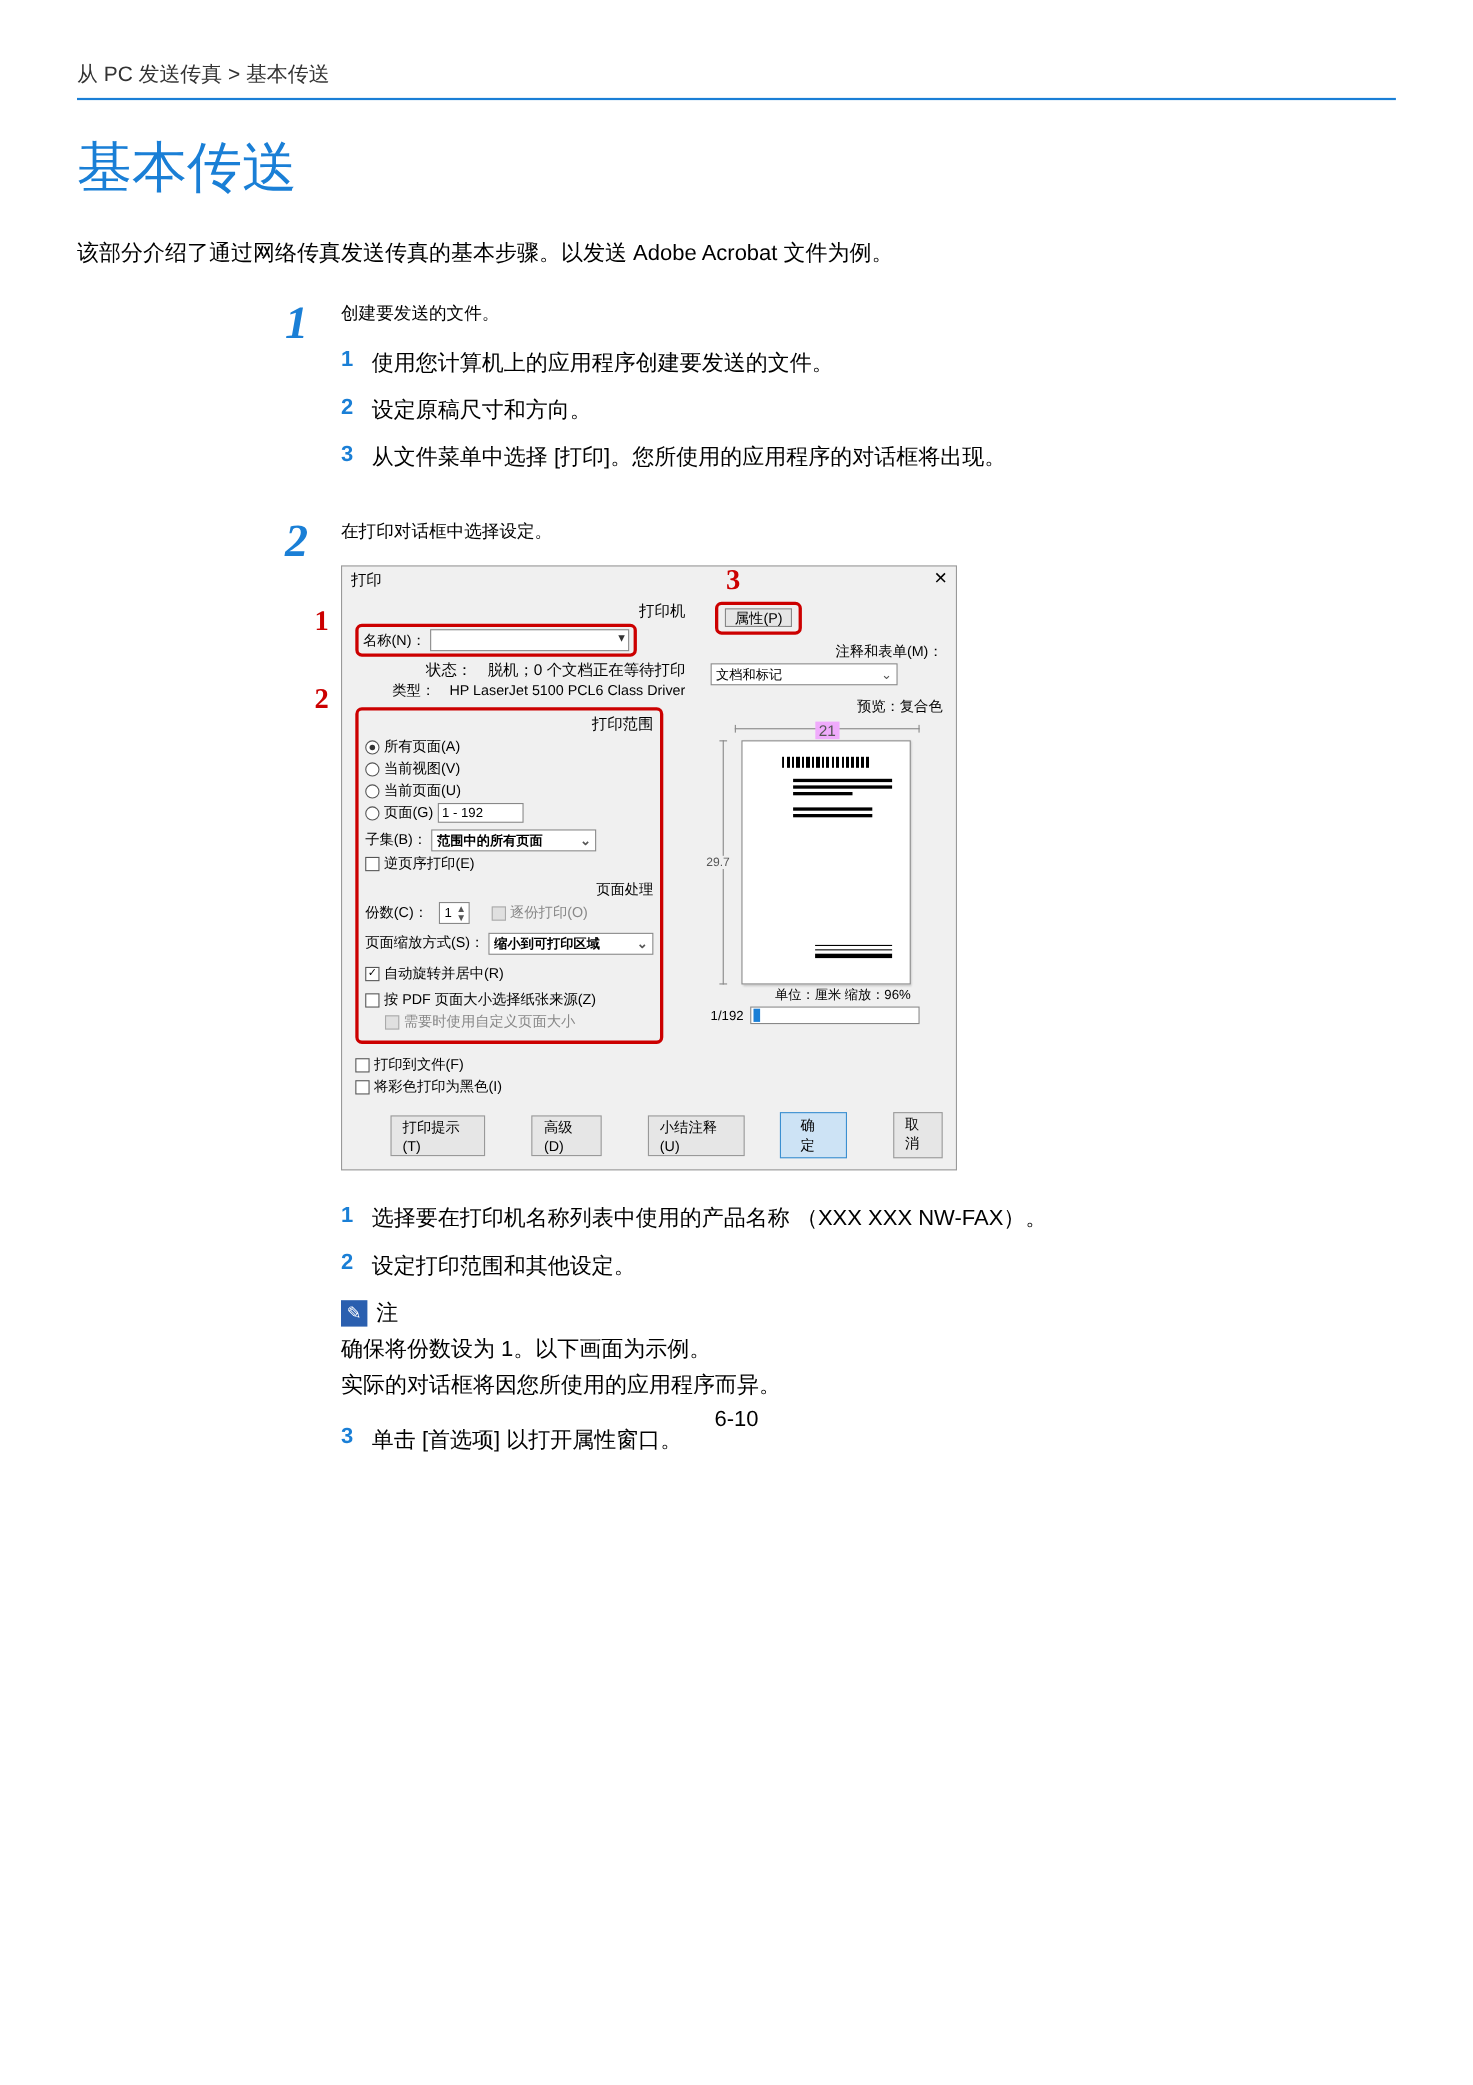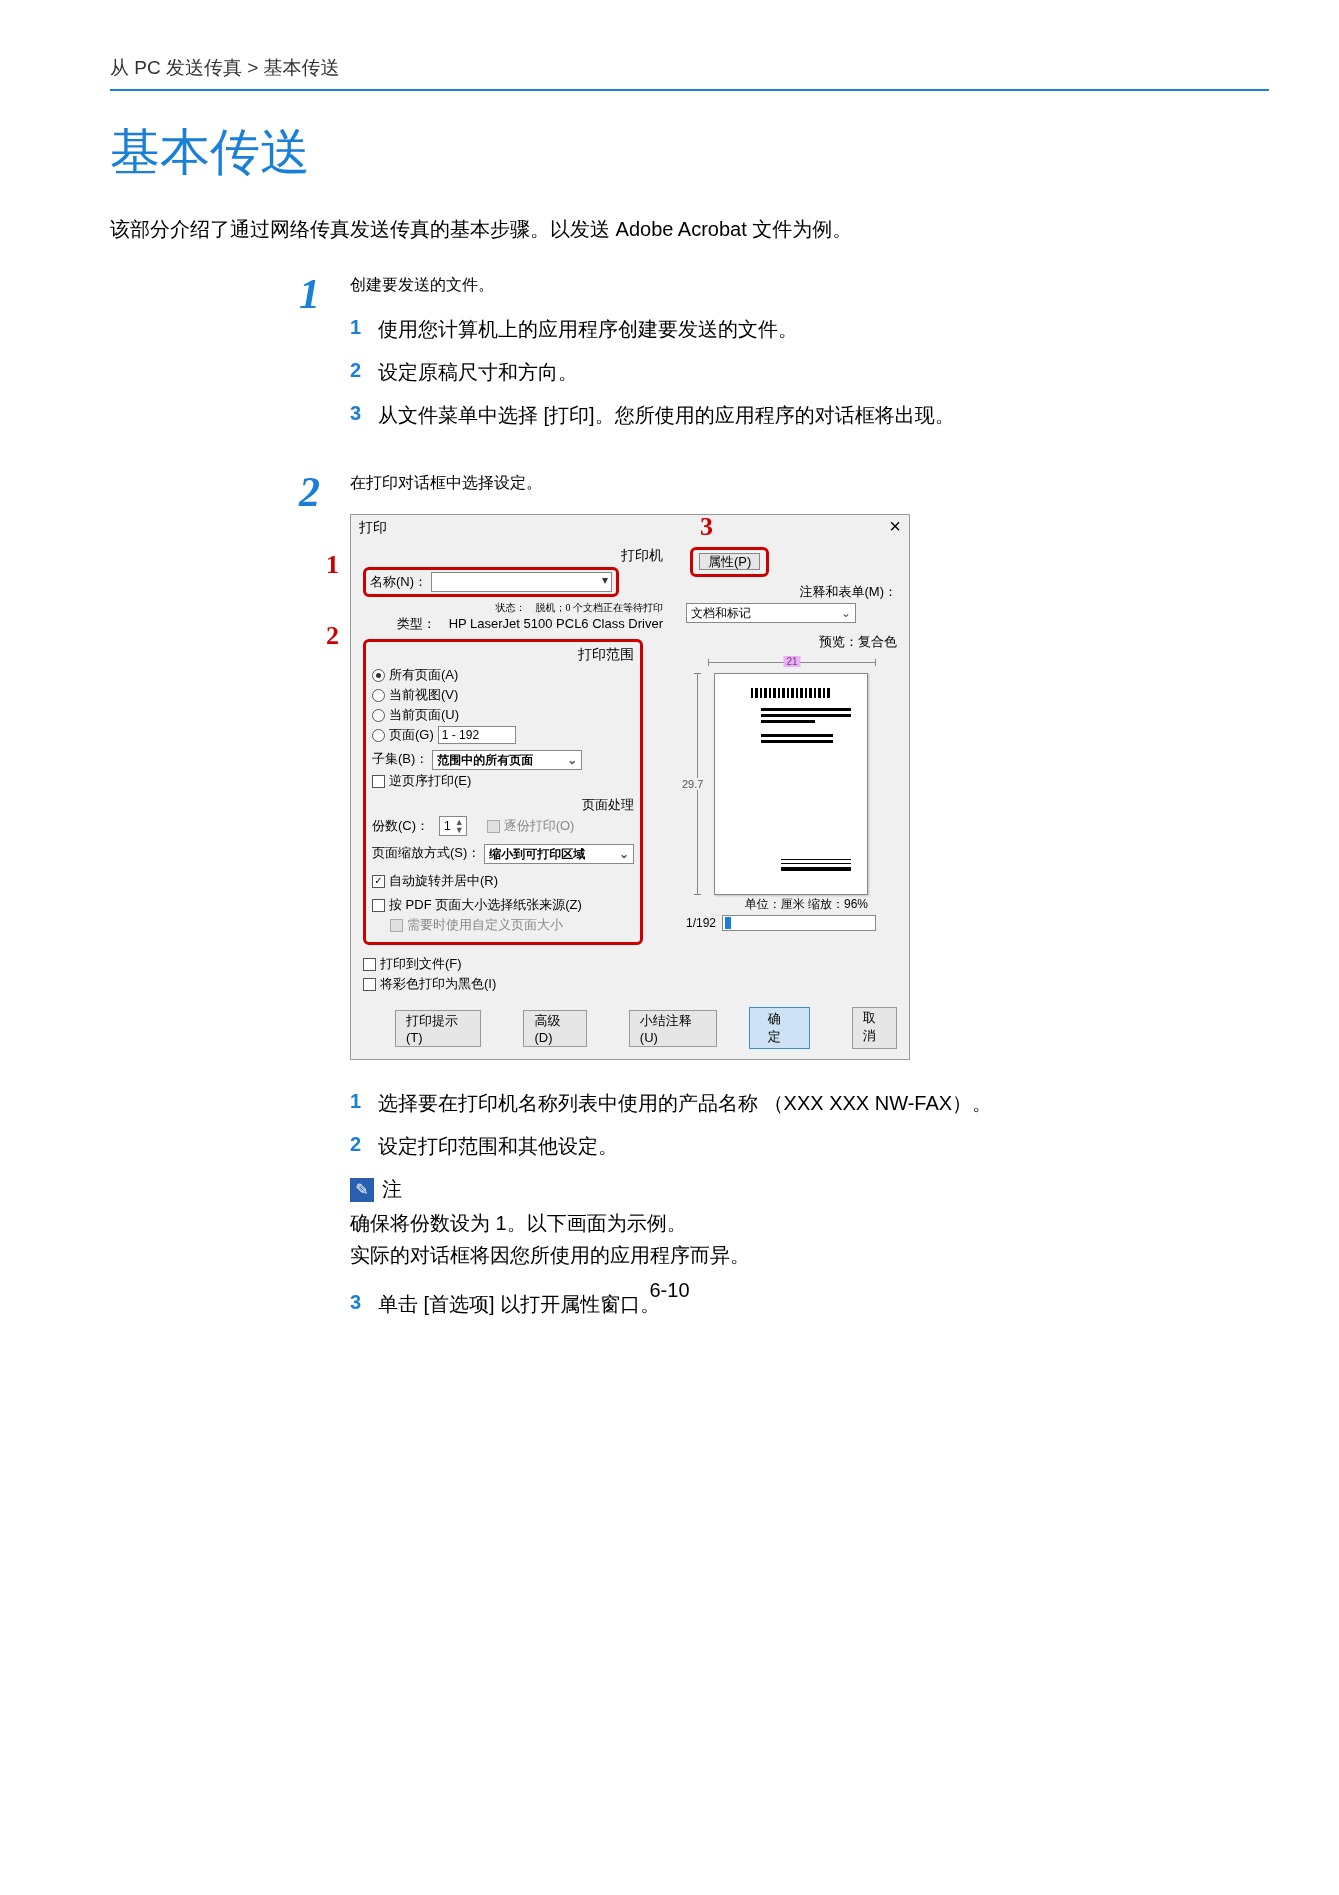--- a/index.html
+++ b/index.html
@@ -6,21 +6,21 @@
     margin: 0;
     padding: 0;
     background: #fff;
     font-family: "Microsoft YaHei", "SimSun", sans-serif;
     color: #000;
   }
   .page {
     width: 1339px;
     height: 1342px;
     position: relative;
-    padding: 55px 70px 0 110px;
+    padding: 55px 70px 0 70px;
     box-sizing: border-box;
   }
   .breadcrumb {
     font-size: 19px;
     color: #333;
     margin-bottom: 8px;
   }
   .hr-top {
     border: none;
     border-top: 2px solid #1a7fd6;
@@ -153,21 +153,21 @@
     position: relative;
   }
   .dropdown::after {
     content: "▾";
     position: absolute;
     right: 3px;
     top: 0;
     font-size: 12px;
     color: #333;
   }
-  .status-row { font-size: 10px; padding-left: 6px; font-family: Liberation Serif, serif; }
+  .status-row { font-size: 14px; padding-left: 6px; }
   .type-row { font-size: 13px; padding-left: 6px; }
 
   .redbox-props {
     display: inline-block;
     padding: 3px 6px;
     margin-left: 4px;
   }
   .btn {
     display: inline-block;
     background: #e6e6e6;
@@ -248,21 +248,21 @@
   .ruler-h {
     position: absolute; top: 0; left: 22px; right: 0; height: 14px;
     font-size: 11px; color: #555; display: flex; align-items: center;
   }
   .ruler-h-line { height: 1px; background: #888; flex: 1; position: relative; }
   .ruler-h-line::before, .ruler-h-line::after {
     content: ""; position: absolute; top: -3px; width: 1px; height: 7px; background: #888;
   }
   .ruler-h-line::before { left: 0; }
   .ruler-h-line::after { right: 0; }
-  .ruler-h-num { position: absolute; left: 50%; top: -6px; transform: translateX(-50%); background: #f0abfc; padding: 0 3px; font-size: 10px;}
+  .ruler-h-num { position: absolute; left: 50%; top: -6px; transform: translateX(-50%); background: #f0abfc; padding: 0 3px; font-size: 14px;}
   .ruler-v {
     position: absolute; top: 18px; left: 0; width: 22px; bottom: 30px;
     font-size: 11px; color: #555; display: flex; flex-direction: column; align-items: center; justify-content: center;
   }
   .ruler-v-line { width: 1px; background: #888; flex: 1; position: relative; }
   .ruler-v-line::before, .ruler-v-line::after {
     content: ""; position: absolute; left: -3px; width: 7px; height: 1px; background: #888;
   }
   .ruler-v-line::before { top: 0; }
   .ruler-v-line::after { bottom: 0; }

